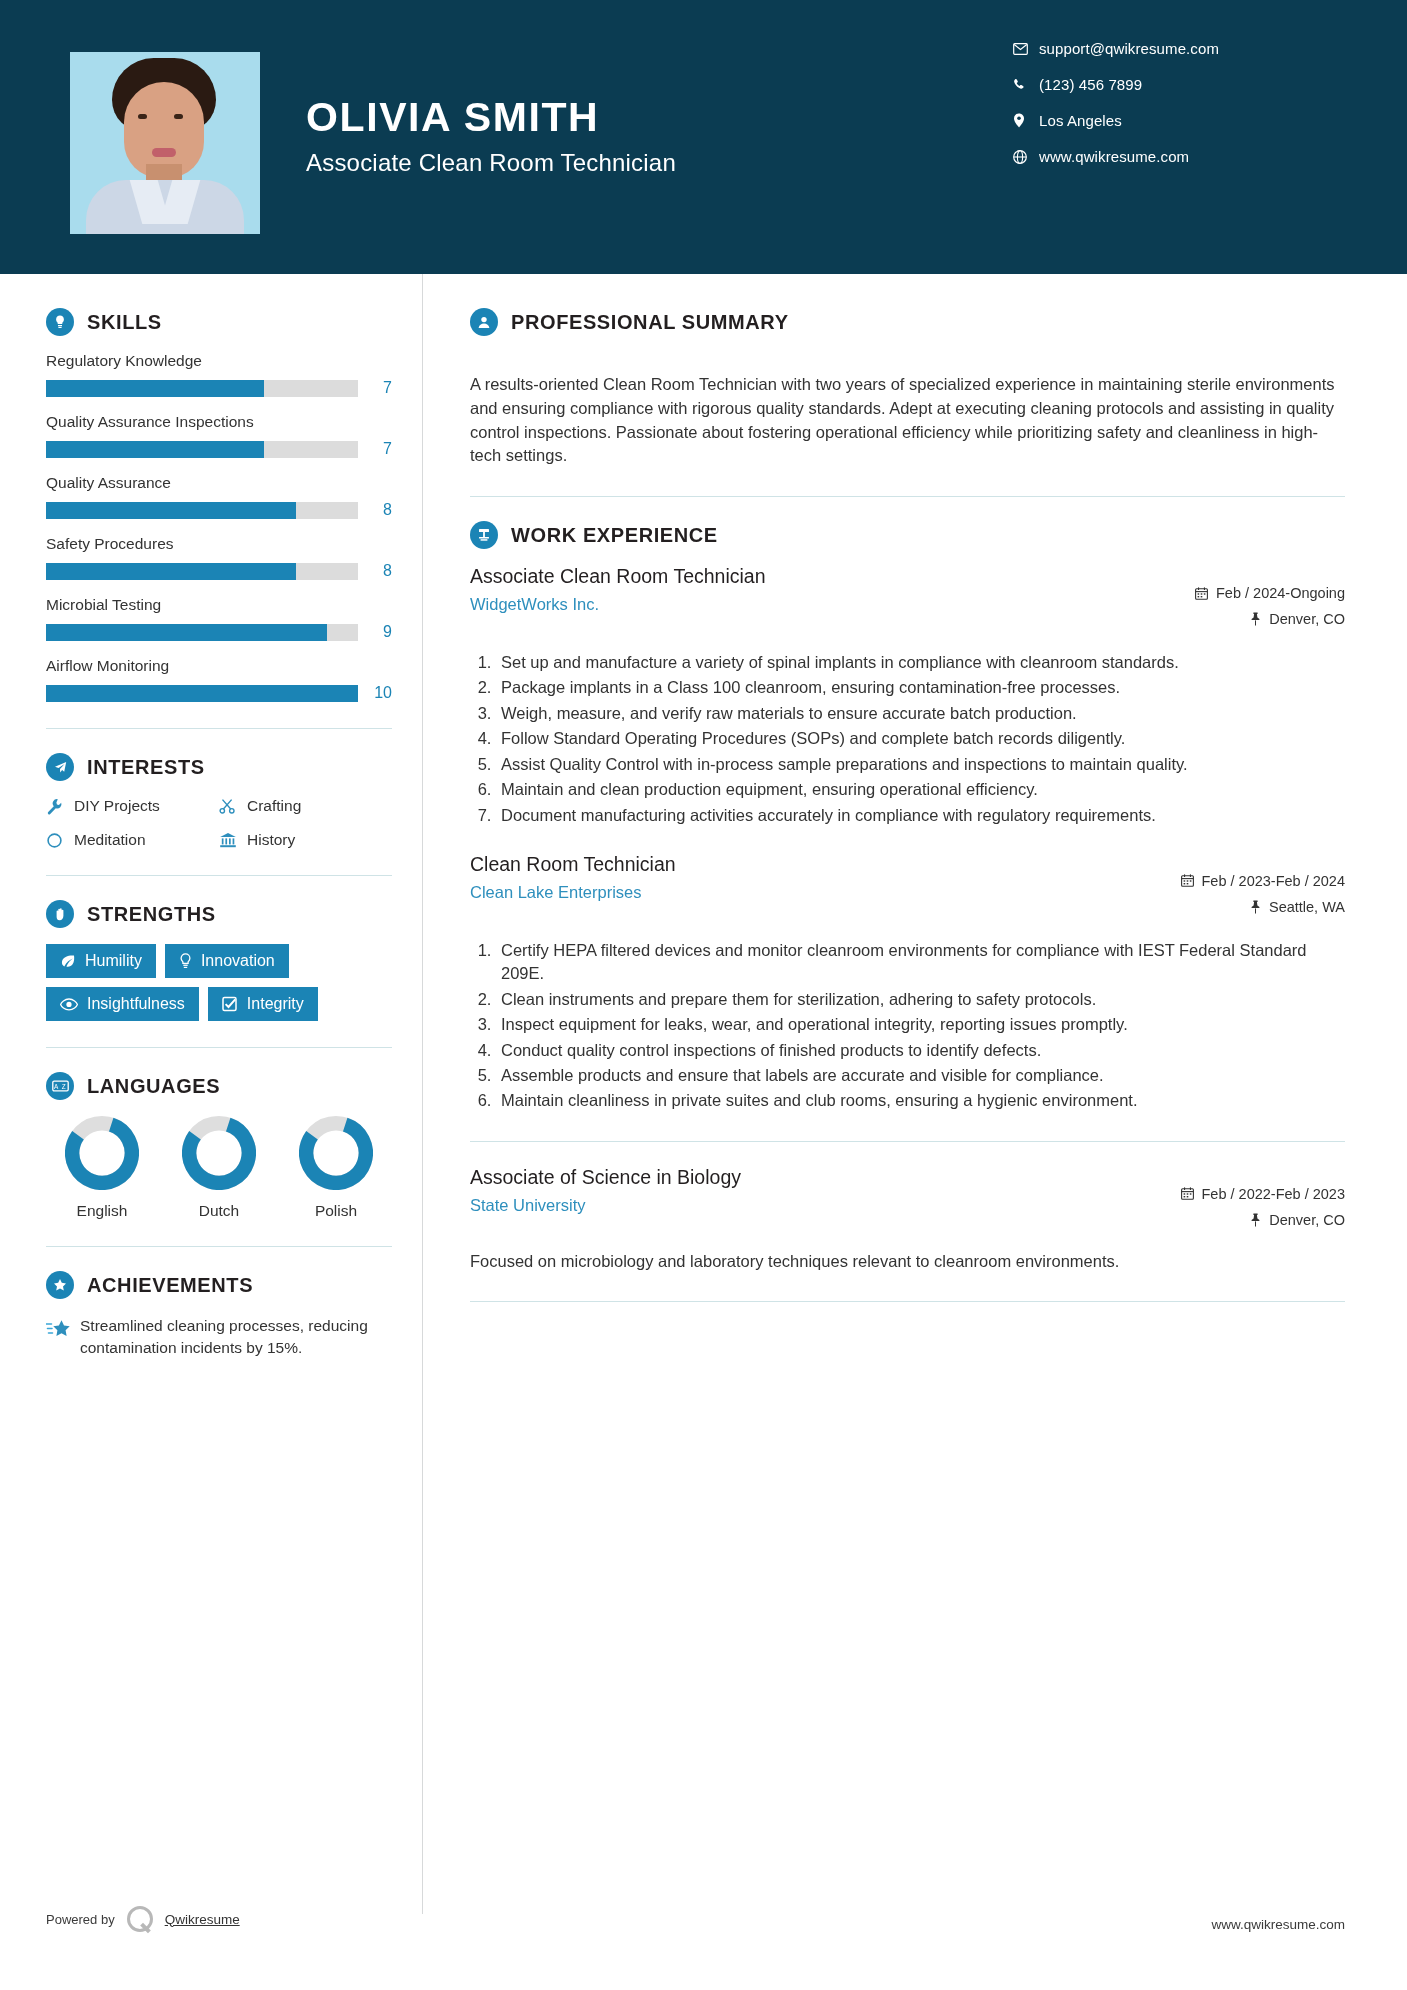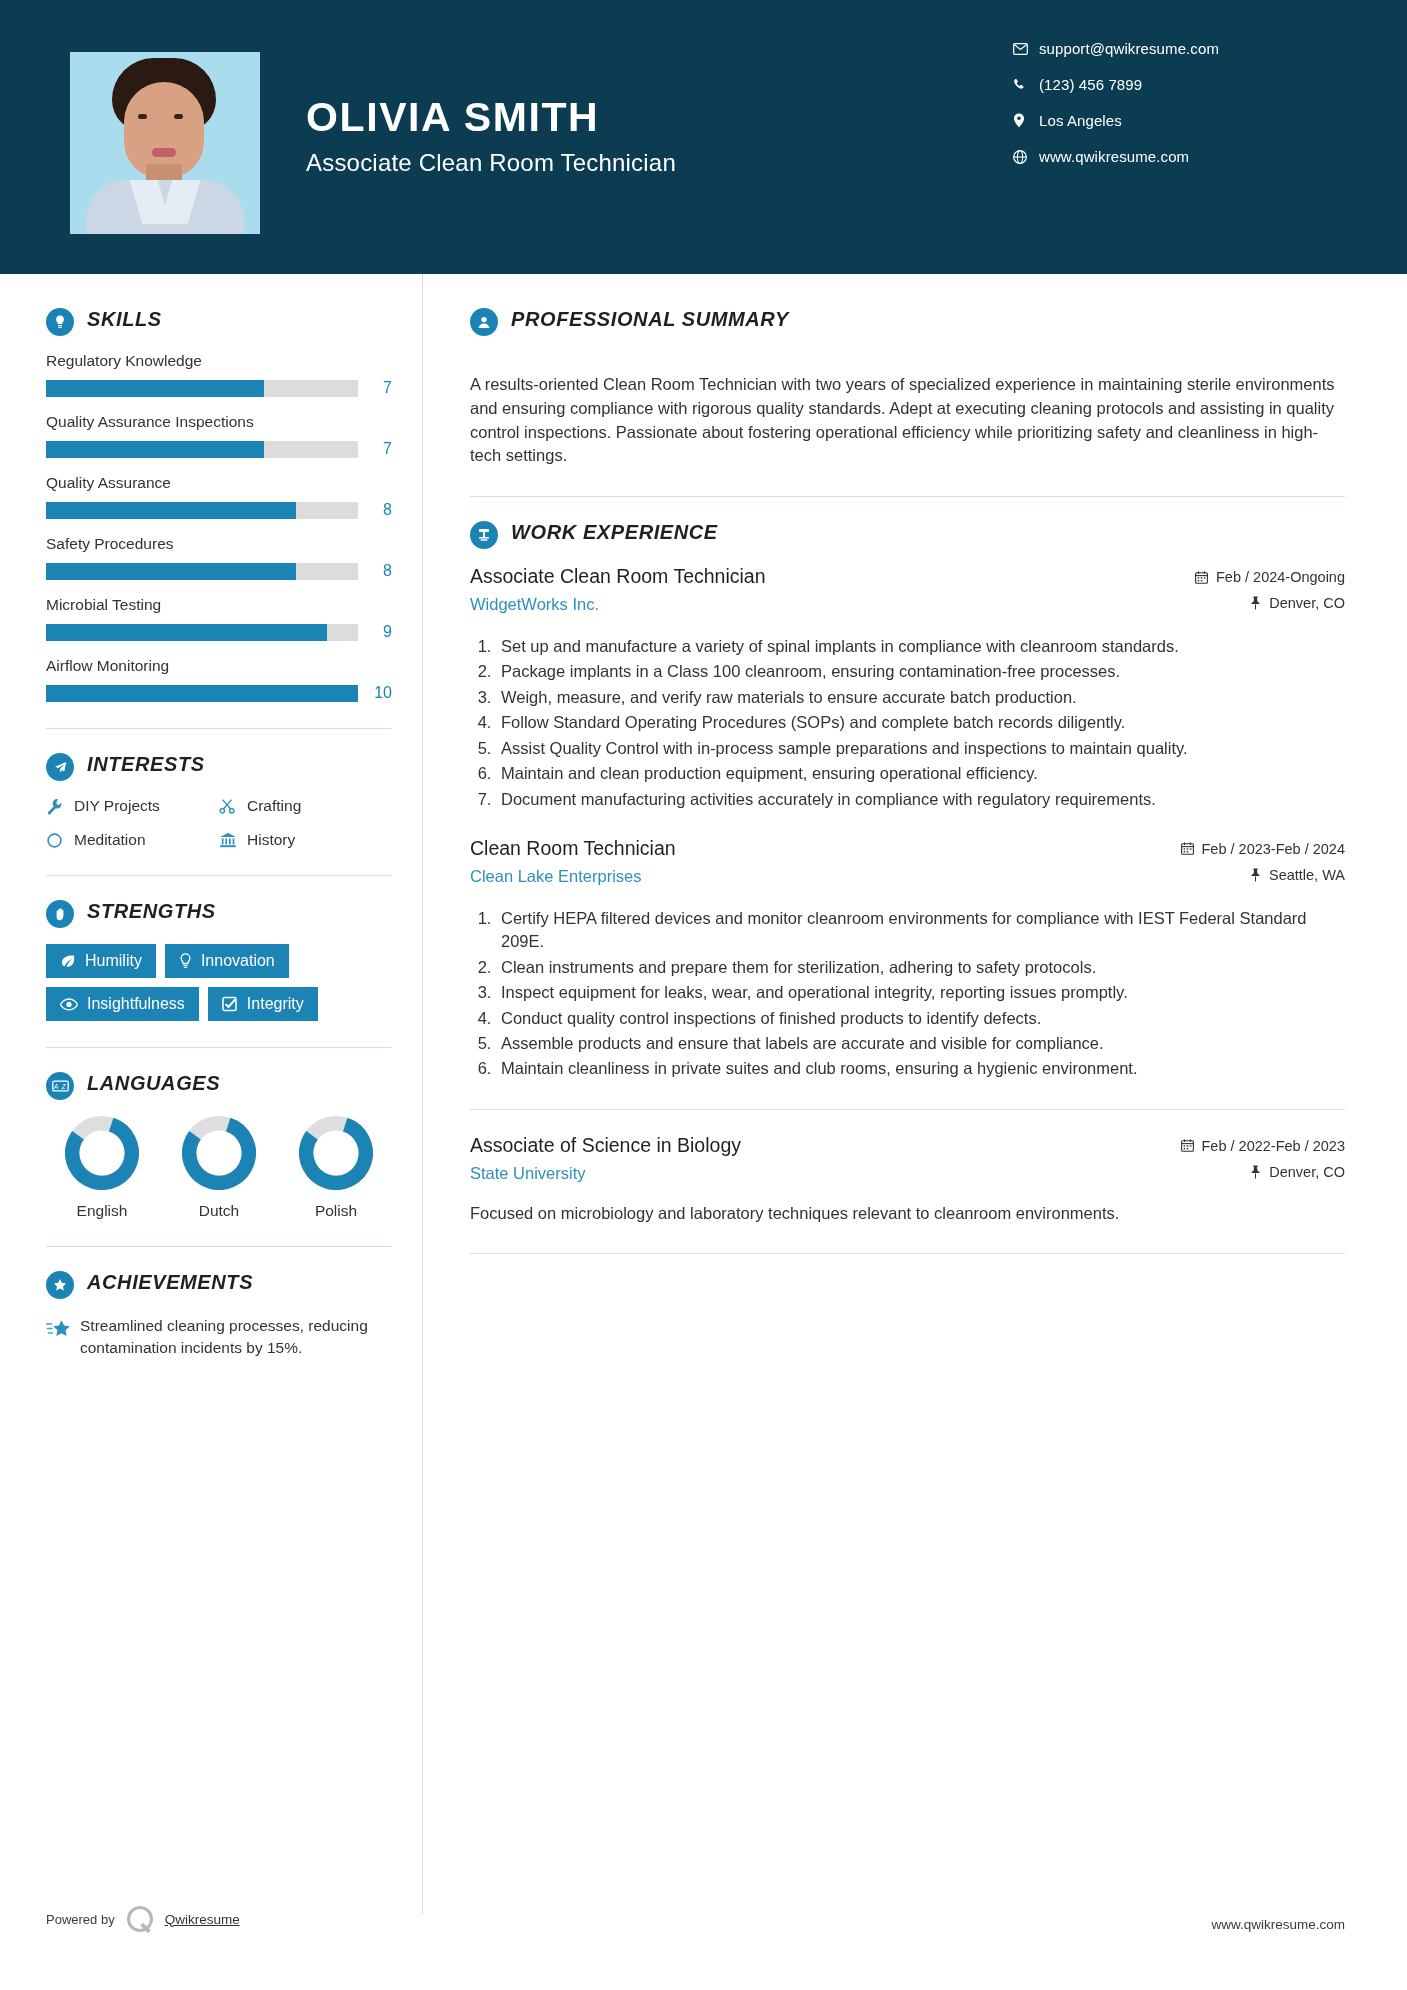--- a/index.html
+++ b/index.html
@@ -89,21 +89,21 @@
     left: 422px; top: 274px;
     width: 1px; height: 1640px;
     background: #d7d9da;
   }
   .right {
     flex: 1;
     padding: 34px 62px 0 48px;
   }
 
   
-  .sec-head { display: flex; margin-bottom: 16px; font-style: italic; }
+  .sec-head { display: flex; align-items: center; margin-bottom: 16px; }
   .sec-ico {
     width: 28px; height: 28px; border-radius: 50%;
     background: #1b84b5;
     display:flex; align-items:center; justify-content:center;
     flex: 0 0 28px;
     margin-right: 13px;
   }
   .sec-ico svg { display:block; }
   .sec-title {
     font-size: 20px; font-weight: 700; letter-spacing: 0.6px; color: #231f20;
@@ -166,21 +166,21 @@
   .summary {
     font-size: 16.5px; line-height: 1.44; color: #333; margin-top: 37px;
   }
   .hr-r { height: 1px; background: #cfe3e6; margin: 28px 0 24px 0; }
 
   .job { margin-bottom: 26px; }
   .job-top { display: flex; justify-content: space-between; align-items: flex-start; }
   .job-left { flex: 1; padding-right: 16px; }
   .job-title { font-size: 19.5px; color: #231f20; margin-bottom: 7px; }
   .job-org { font-size: 16.5px; color: #2e8fbd; }
-  .job-meta { text-align: right; width: 206px; flex: 0 0 206px; padding-top: 4px; }
+  .job-meta { text-align: right; width: 206px; flex: 0 0 206px; padding-top: 4px; margin-top: 16px; }
   .meta-row { display: flex; align-items: center; justify-content: flex-end; font-size: 14.5px; color: #333; margin-bottom: 10px; }
   .meta-row .mi { margin-right: 8px; display:flex; align-items:center; }
 
   ol.bullets { margin: 14px 0 0 26px; }
   ol.bullets li {
     font-size: 16.5px; line-height: 1.42; color: #333; margin-bottom: 2px;
     padding-left: 5px;
   }
 
   .edu-desc { font-size: 16.5px; line-height: 1.42; color: #333; margin-top: 12px; }

